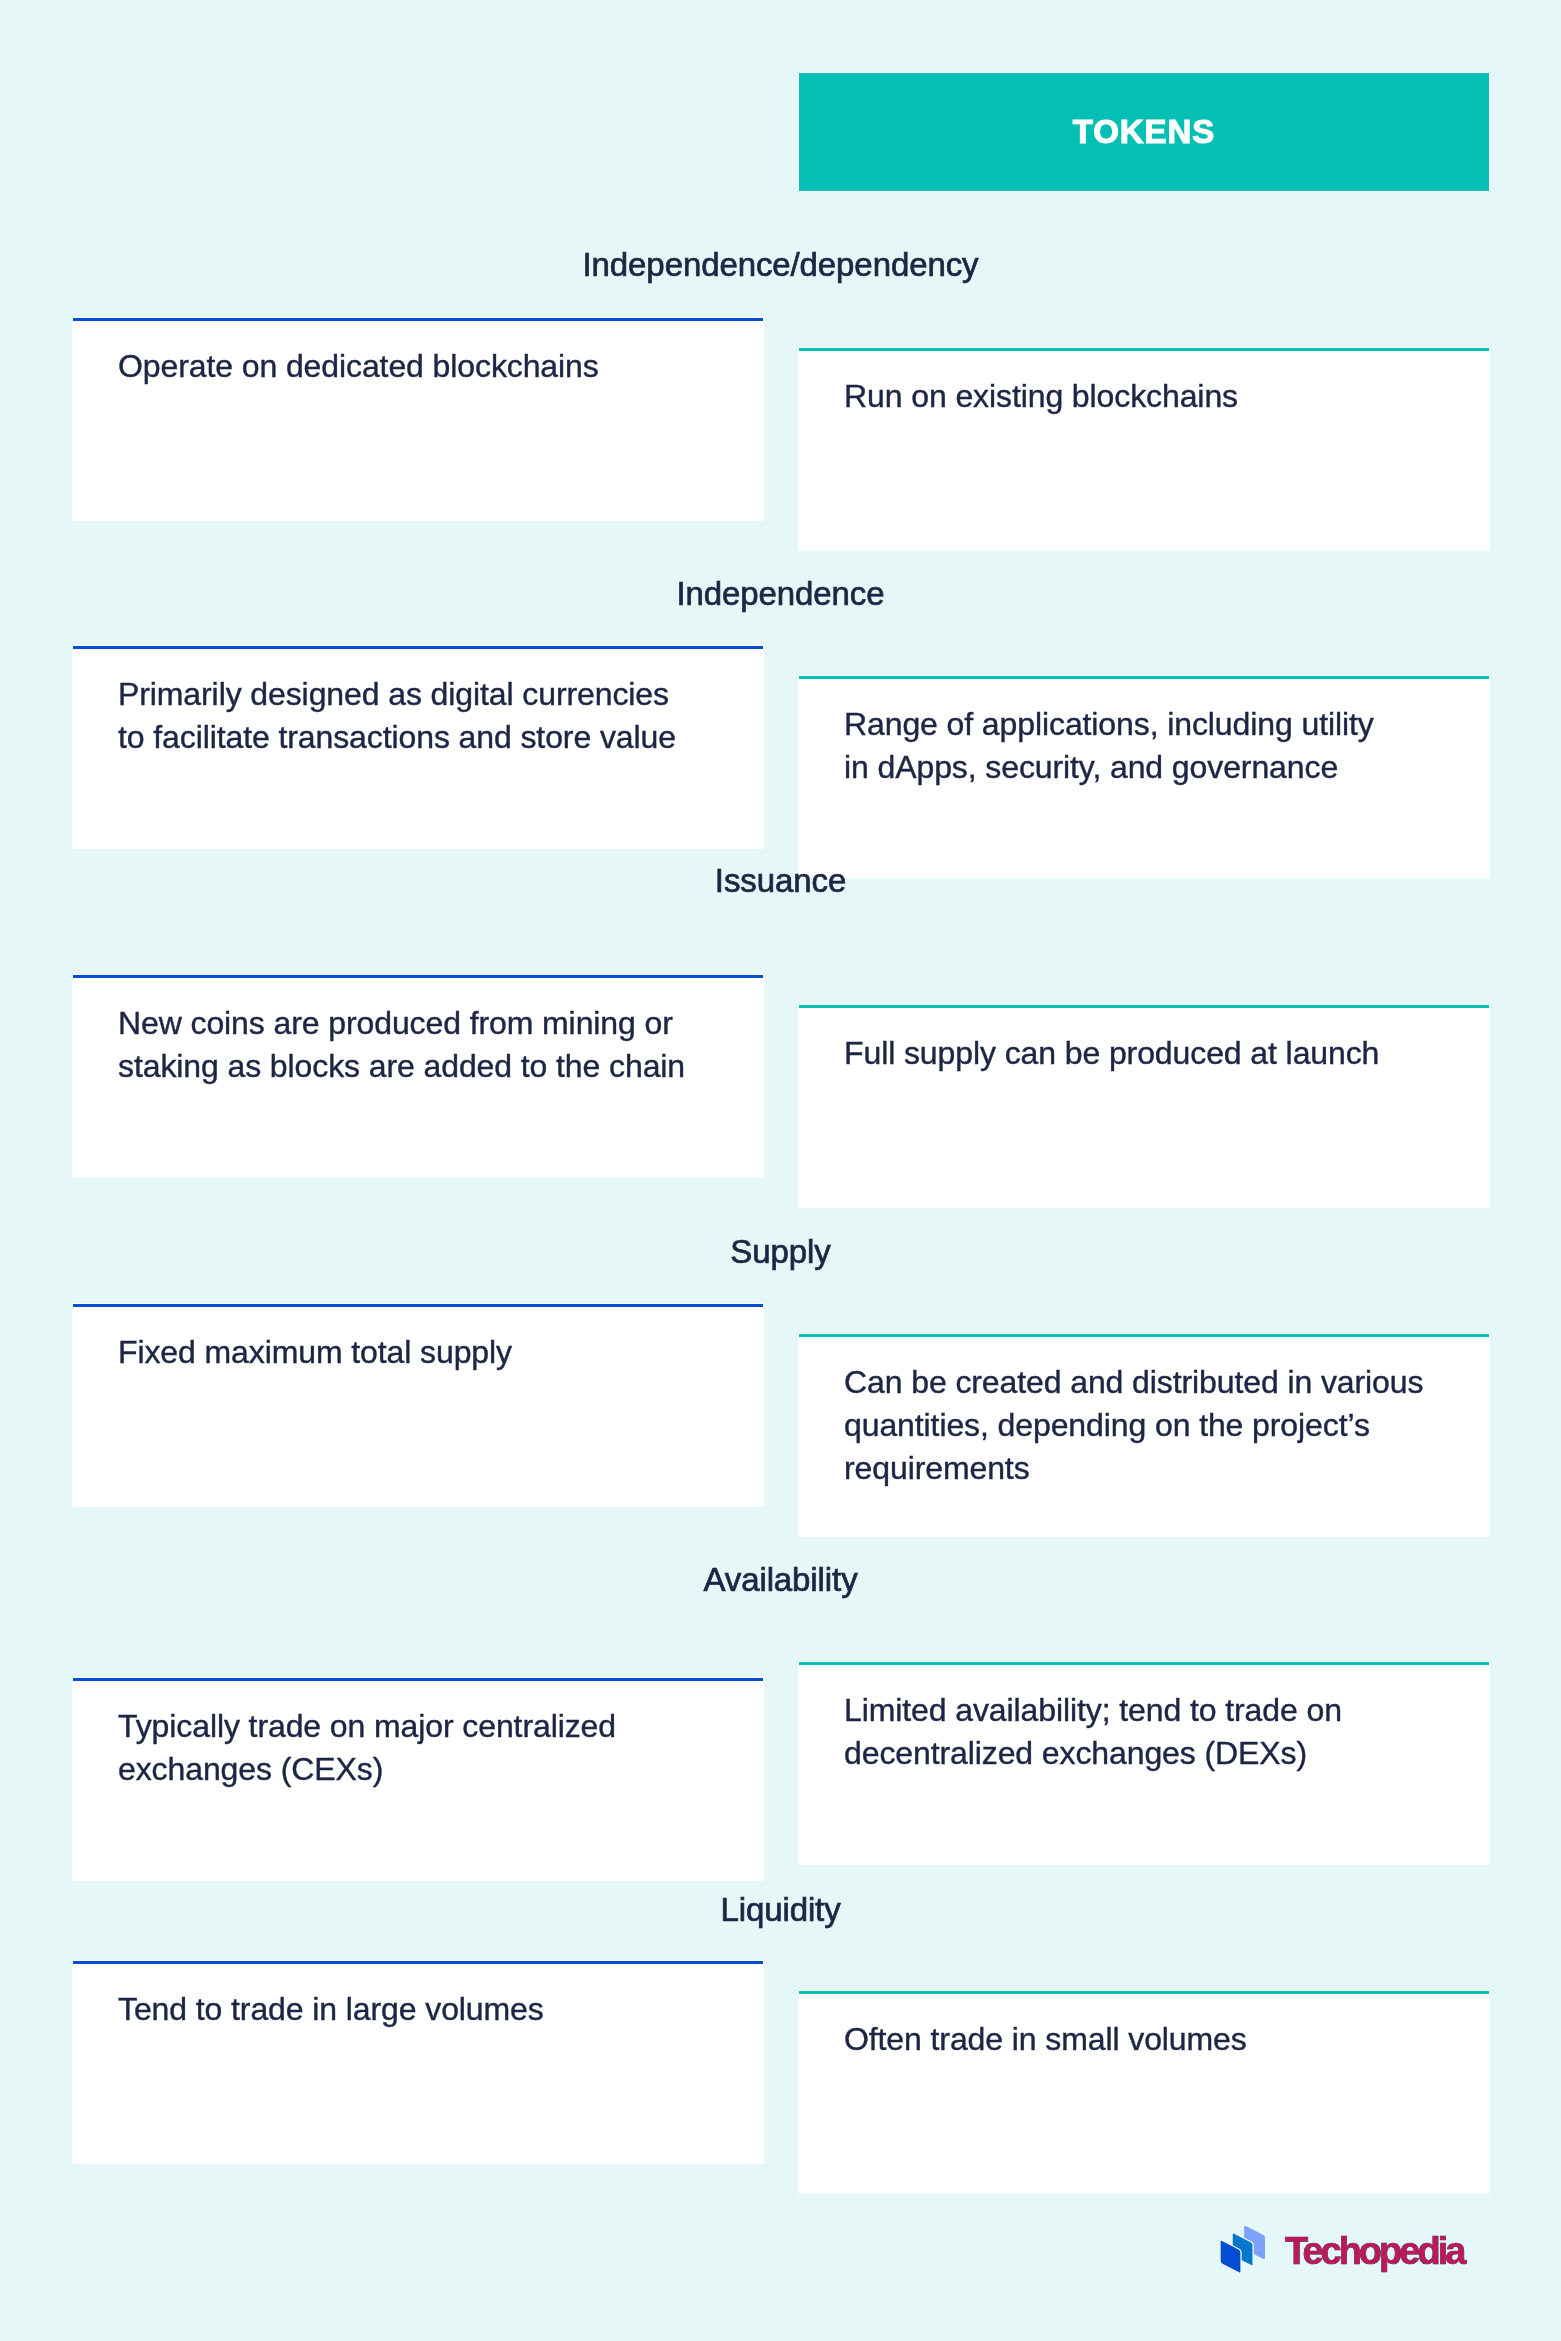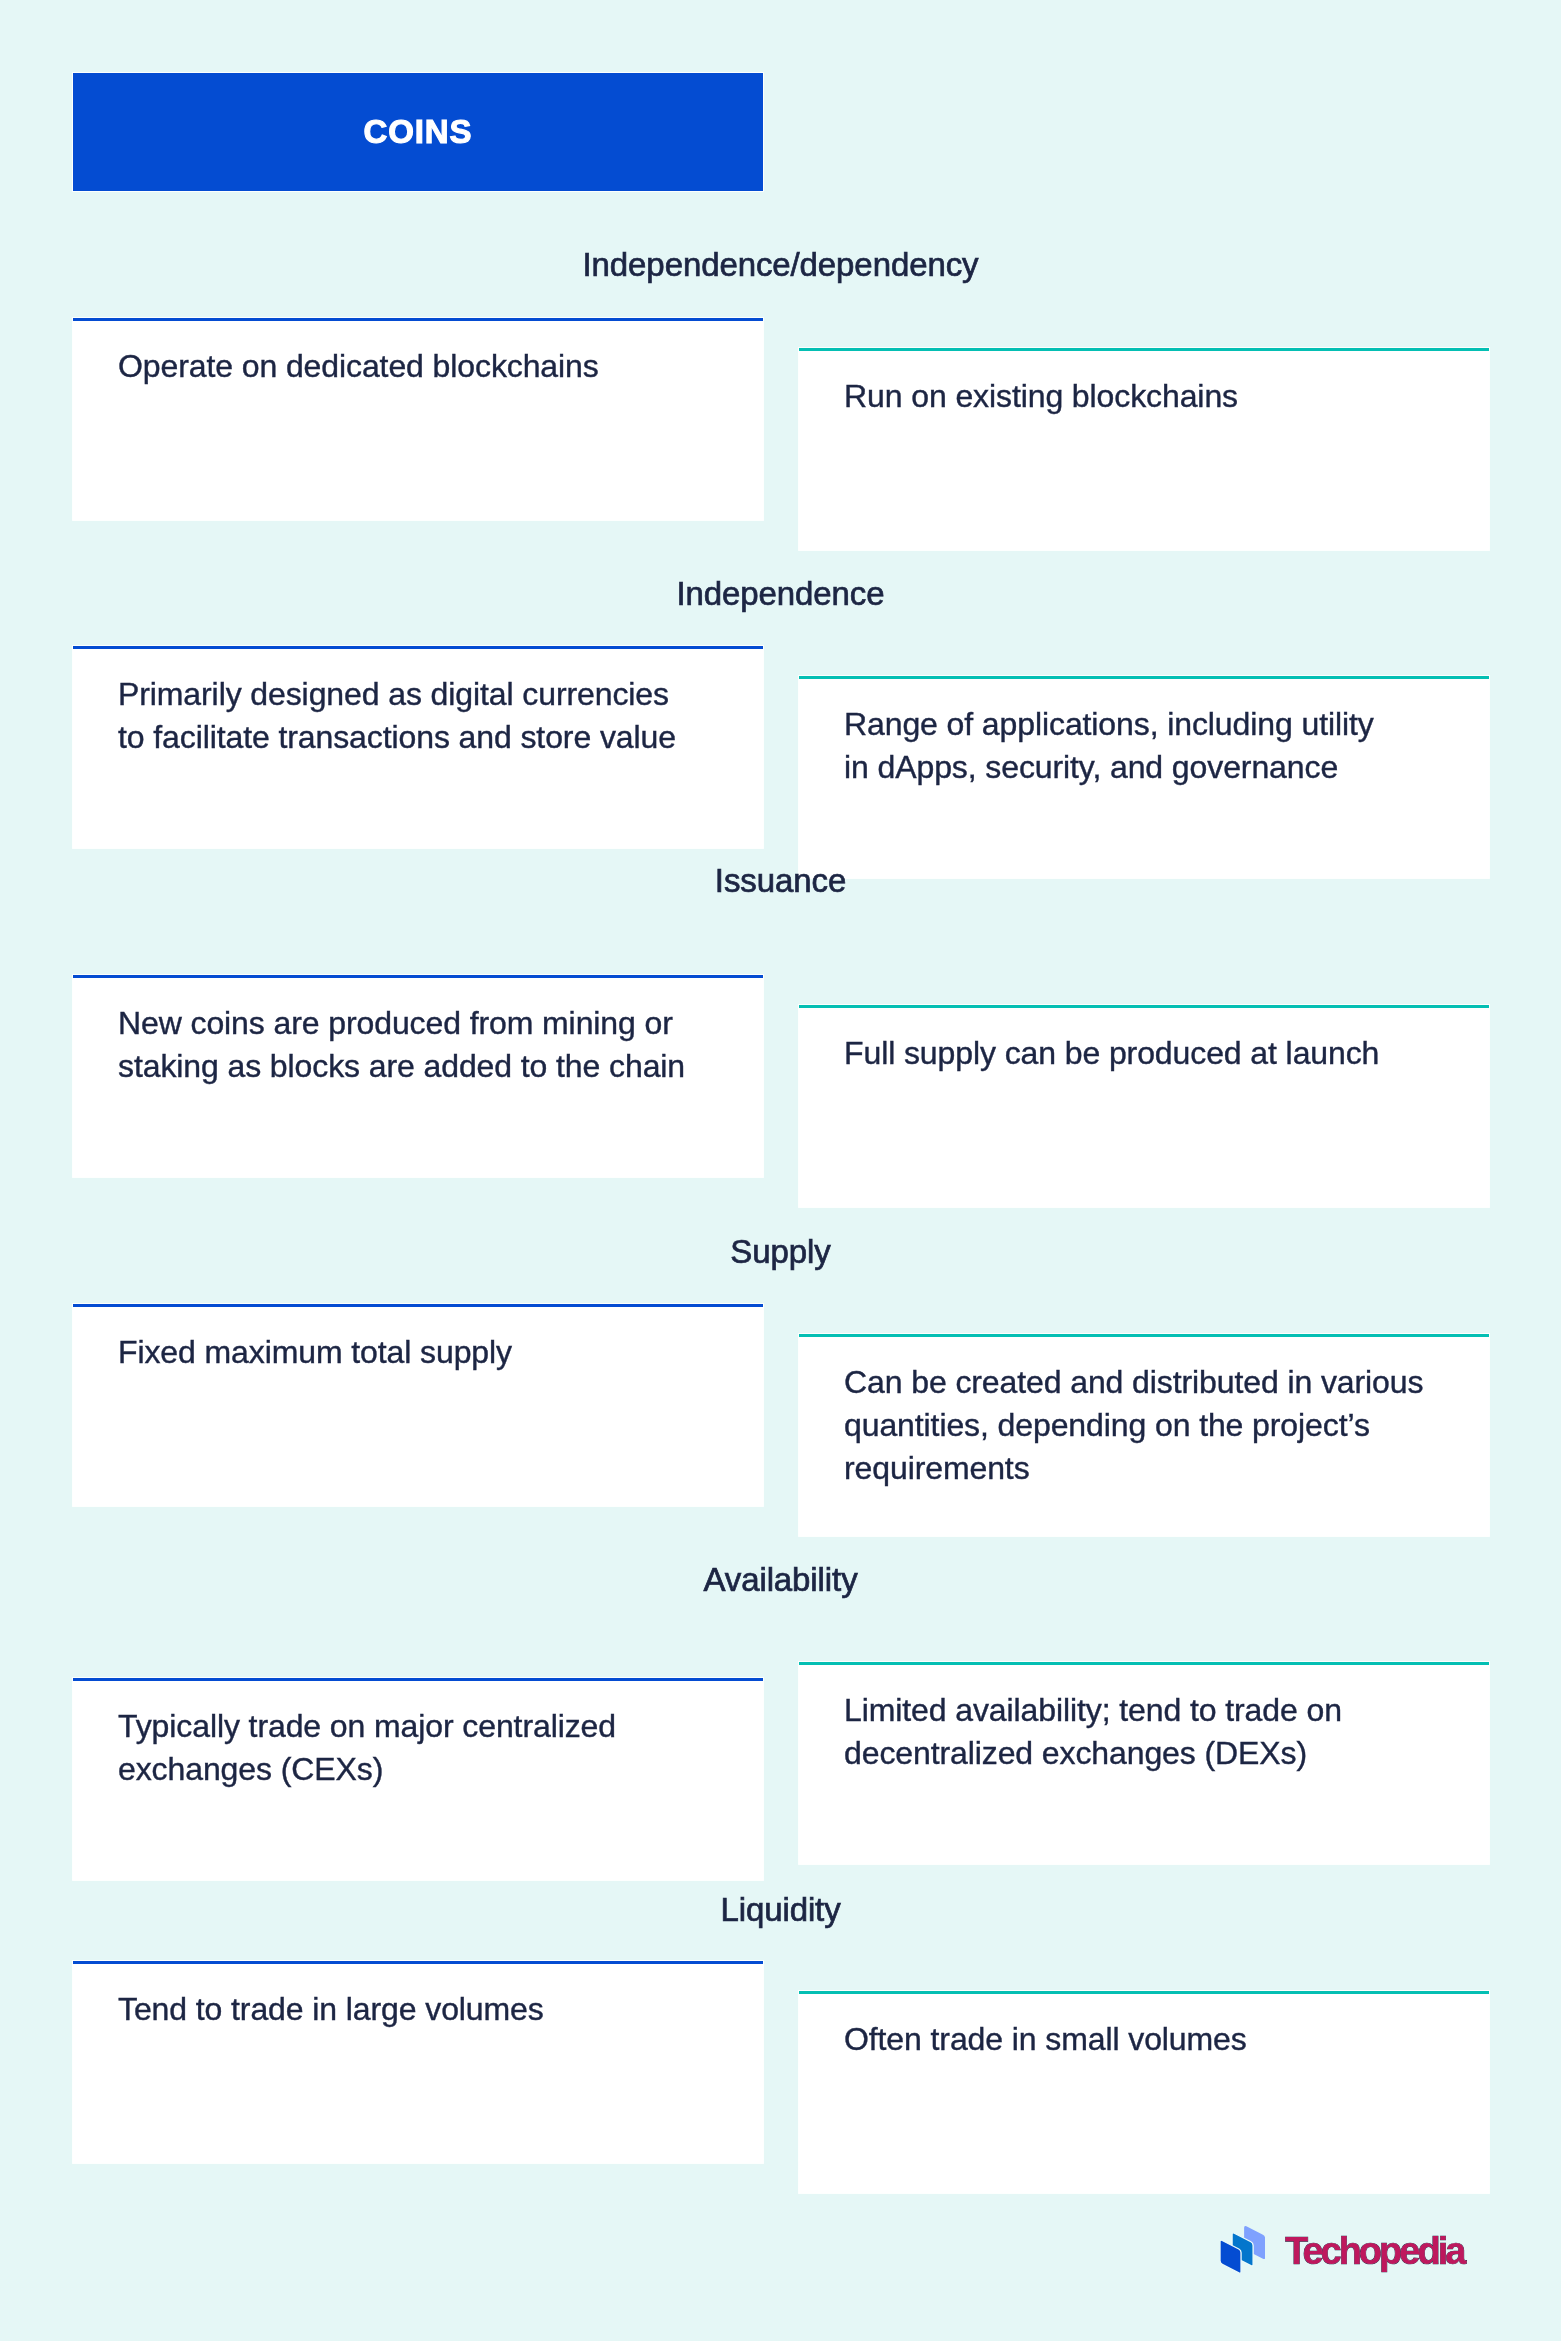--- a/index.html
+++ b/index.html
@@ -47,22 +47,22 @@
   
   .logo { position:absolute; left:1220px; top:2225px; }
   .logo-mark { position:absolute; left:0; top:0; width:45px; height:48px; }
   .logo-text { position:absolute; left:65px; top:5.9px; font-size:38px; font-weight:bold; color:#be185d; letter-spacing:-3px; line-height:41px; white-space:nowrap;
     -webkit-text-stroke:0.7px #222c46; paint-order:stroke fill; }
 </style>
 </head>
 <body>
 
 <div class="page">
-  <div class="col-head coins">
-    <span>COINS</span>
+  <div class="col-head tokens">
+    <span>TOKENS</span>
   </div>
 
   <div class="section">
     <div class="sec-title" style="top:248px">Independence/dependency</div>
     <div class="card left" style="top:318px">
       <p class="card-text">Operate on dedicated blockchains</p>
     </div>
     <div class="card right" style="top:318px">
       <p class="card-text">Run on existing blockchains</p>
     </div>

